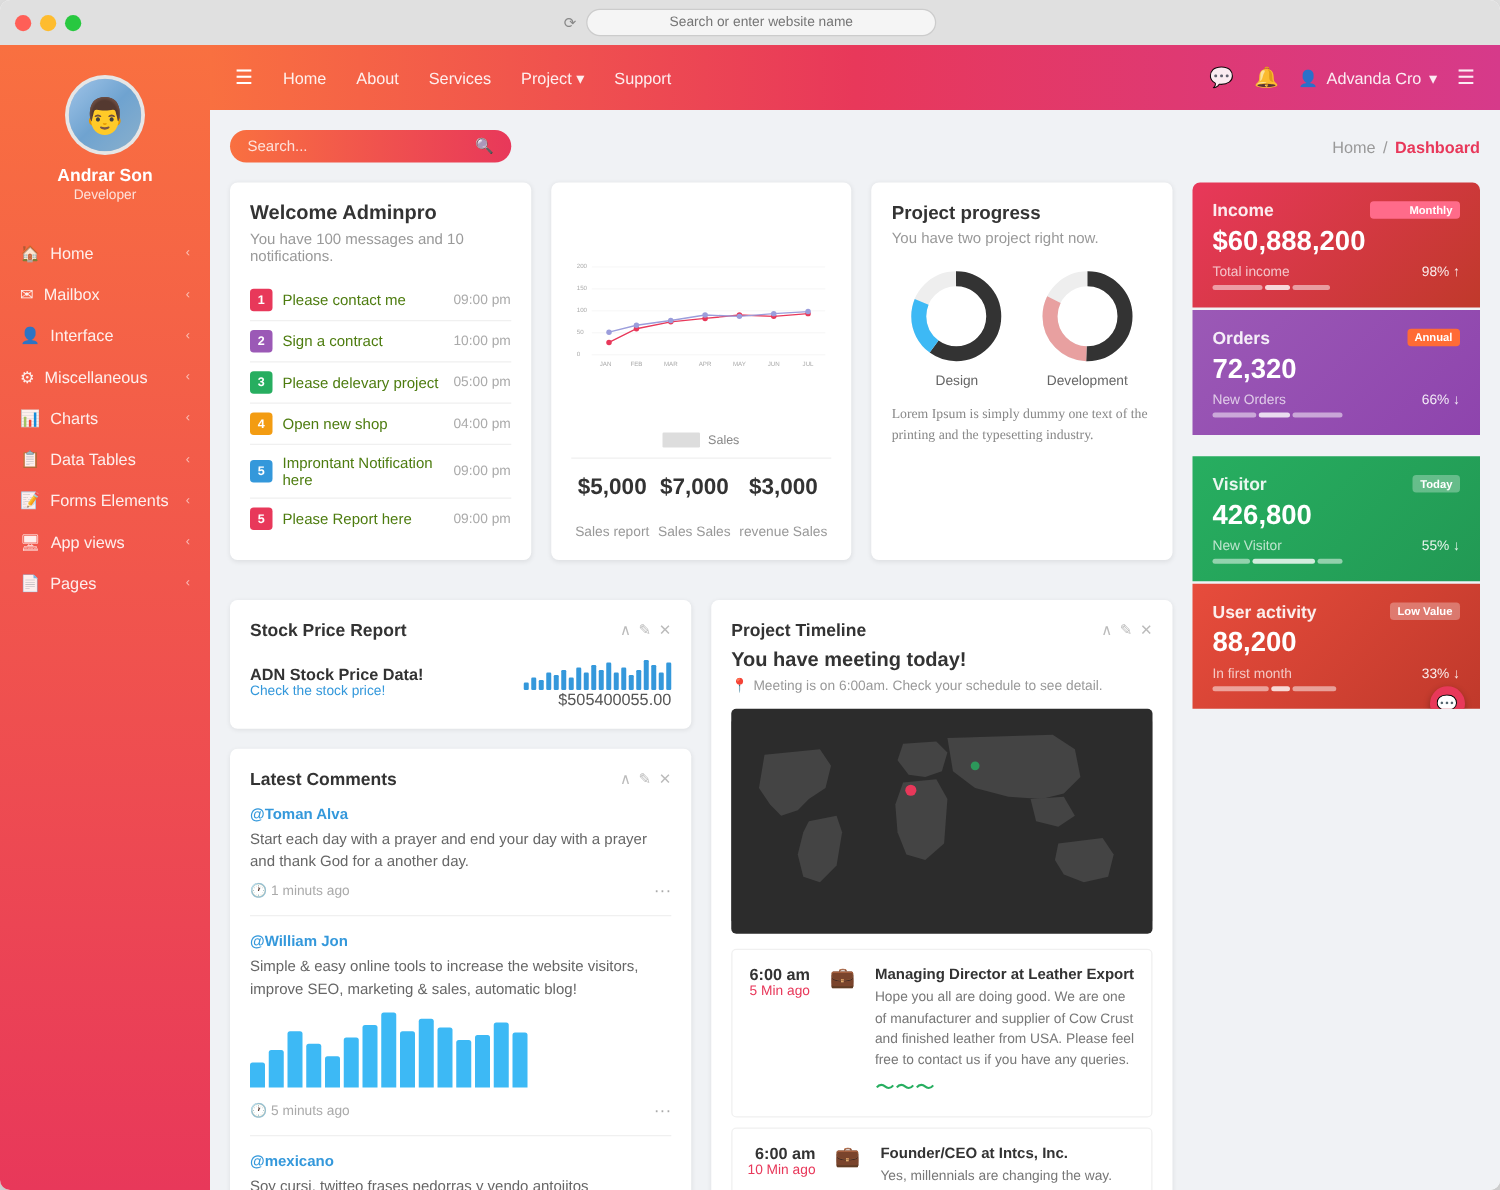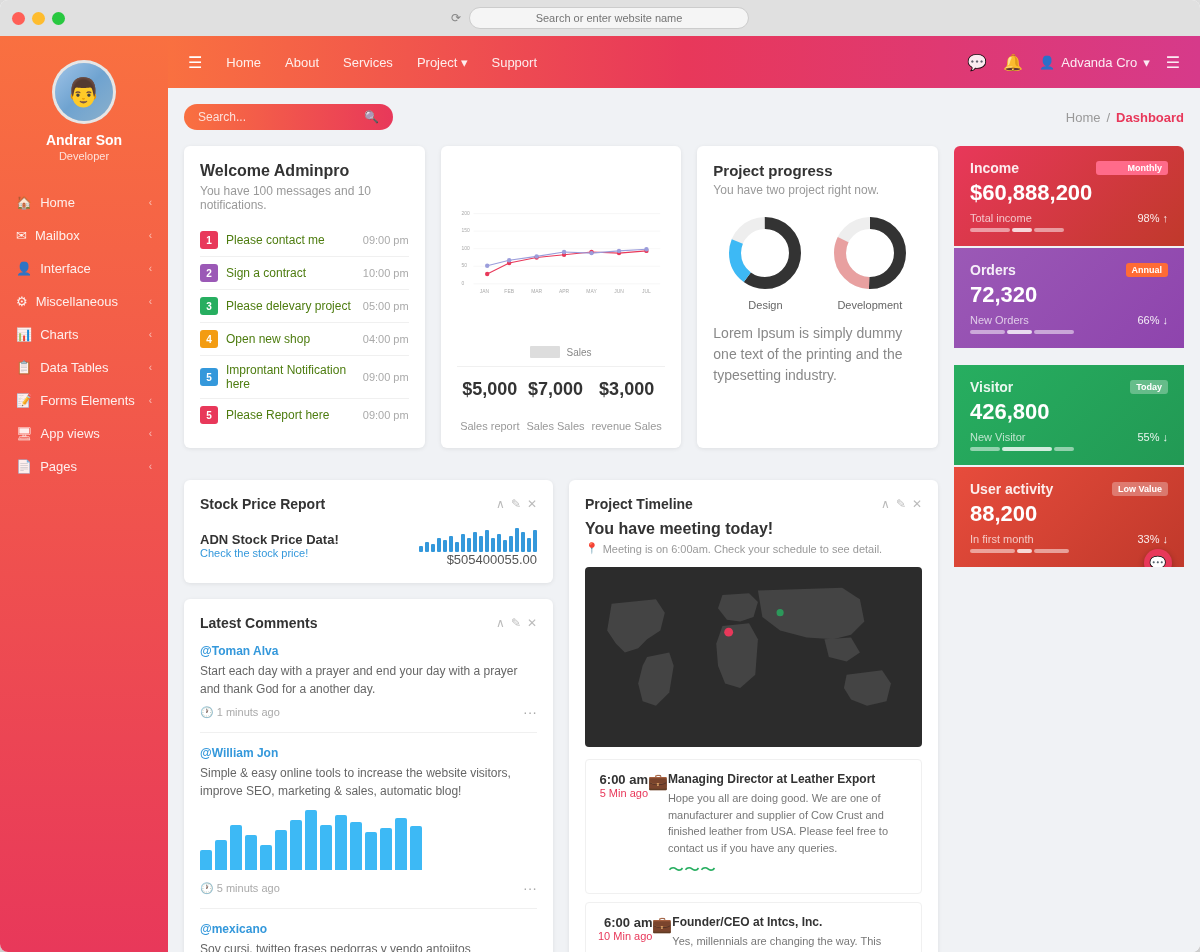--- a/index.html
+++ b/index.html
@@ -39,21 +39,21 @@
     .topnav-link { color: rgba(255,255,255,0.9); font-size: 13px; cursor: pointer; display: flex; align-items: center; gap: 4px; }
     .topnav-right { display: flex; align-items: center; gap: 16px; }
     .topnav-icon { color: rgba(255,255,255,0.9); font-size: 16px; cursor: pointer; }
     .topnav-user { display: flex; align-items: center; gap: 6px; color: rgba(255,255,255,0.9); font-size: 13px; cursor: pointer; }
 
     
     .main-content { flex: 1; background: #f0f2f5; overflow-y: auto; padding: 16px; }
 
     
     .content-header { display: flex; align-items: center; justify-content: space-between; margin-bottom: 16px; }
-    .search-box { display: flex; align-items: center; background: linear-gradient(90deg, #f97040, #e8385a); border-radius: 20px; padding: 6px 14px; gap: 6px; }
+    .search-box { display: flex; align-items: center; background: linear-gradient(90deg, #f97040, #e8385a); border-radius: 20px; padding: 6px 14px; gap: 22px; }
     .search-box input { background: transparent; border: none; outline: none; color: #fff; font-size: 12px; width: 160px; }
     .search-box input::placeholder { color: rgba(255,255,255,0.8); }
     .search-icon { color: #fff; font-size: 12px; }
     .breadcrumb { display: flex; align-items: center; gap: 6px; color: #999; font-size: 13px; }
     .breadcrumb-current { color: #e8385a; font-weight: 600; }
 
     
     .cards-row { display: grid; grid-template-columns: 1fr 1fr 1fr; gap: 16px; margin-bottom: 16px; }
     .card { background: #fff; border-radius: 6px; padding: 16px; box-shadow: 0 1px 4px rgba(0,0,0,0.08); }
 
@@ -80,21 +80,21 @@
     .stat-item { text-align: center; }
     .stat-value { font-size: 18px; font-weight: 700; color: #333; }
     .stat-label { font-size: 11px; color: #999; margin-top: 20px; }
 
     
     .progress-title { font-size: 15px; font-weight: 600; color: #333; margin-bottom: 4px; }
     .progress-subtitle { color: #999; font-size: 12px; margin-bottom: 16px; }
     .donut-row { display: flex; justify-content: space-around; margin-bottom: 12px; }
     .donut-item { display: flex; flex-direction: column; align-items: center; gap: 6px; }
     .donut-label { font-size: 11px; color: #666; }
-    .progress-desc { font-size: 14px; color: #888; line-height: 1.5; }
+    .progress-desc { font-size: 11px; color: #888; line-height: 1.5; font-family: Liberation Serif, serif; }
 
     
     .section-header { display: flex; align-items: center; justify-content: space-between; margin-bottom: 12px; }
     .section-title { font-size: 14px; font-weight: 600; color: #333; }
     .section-actions { display: flex; gap: 6px; color: #bbb; font-size: 12px; }
     .stock-strong { font-weight: 600; color: #333; font-size: 13px; }
     .stock-link { color: #3498db; font-size: 11px; cursor: pointer; }
     .stock-price { font-size: 13px; color: #555; }
     .mini-bars { display: flex; align-items: flex-end; gap: 2px; height: 28px; }
     .mini-bar { width: 4px; background: #3498db; border-radius: 1px; }
@@ -109,21 +109,21 @@
     .bar-chart-small { display: flex; align-items: flex-end; gap: 3px; height: 60px; margin: 10px 0; }
     .bc-bar { background: #3db9f5; border-radius: 2px 2px 0 0; width: 12px; }
 
     
     .timeline-card { background: #fff; border-radius: 6px; padding: 16px; box-shadow: 0 1px 4px rgba(0,0,0,0.08); }
     .timeline-meeting { font-size: 16px; font-weight: 600; color: #333; margin-bottom: 4px; }
     .timeline-location { font-size: 11px; color: #999; display: flex; align-items: center; gap: 4px; margin-bottom: 12px; }
     .world-map { height: 180px; background: #2c2c2c; border-radius: 4px; margin-bottom: 12px; position: relative; overflow: hidden; }
 
     
-    .timeline-msg { display: flex; gap: 0; padding: 12px; border: 1px solid #f0f0f0; border-radius: 4px; margin-bottom: 8px; }
+    .timeline-msg { display: flex; gap: 16px; padding: 12px; border: 1px solid #f0f0f0; border-radius: 4px; margin-bottom: 8px; }
     .msg-time-col { text-align: right; min-width: 50px; }
     .msg-time { font-size: 13px; font-weight: 600; color: #333; }
     .msg-duration { font-size: 11px; color: #e8385a; }
     .msg-icon { color: #888; font-size: 16px; }
     .msg-content { flex: 1; }
     .msg-sender { font-weight: 600; font-size: 12px; color: #333; margin-bottom: 4px; }
     .msg-text { font-size: 11px; color: #777; line-height: 1.5; }
     .msg-wave { color: #27ae60; font-size: 16px; margin-top: 4px; }
 
     

